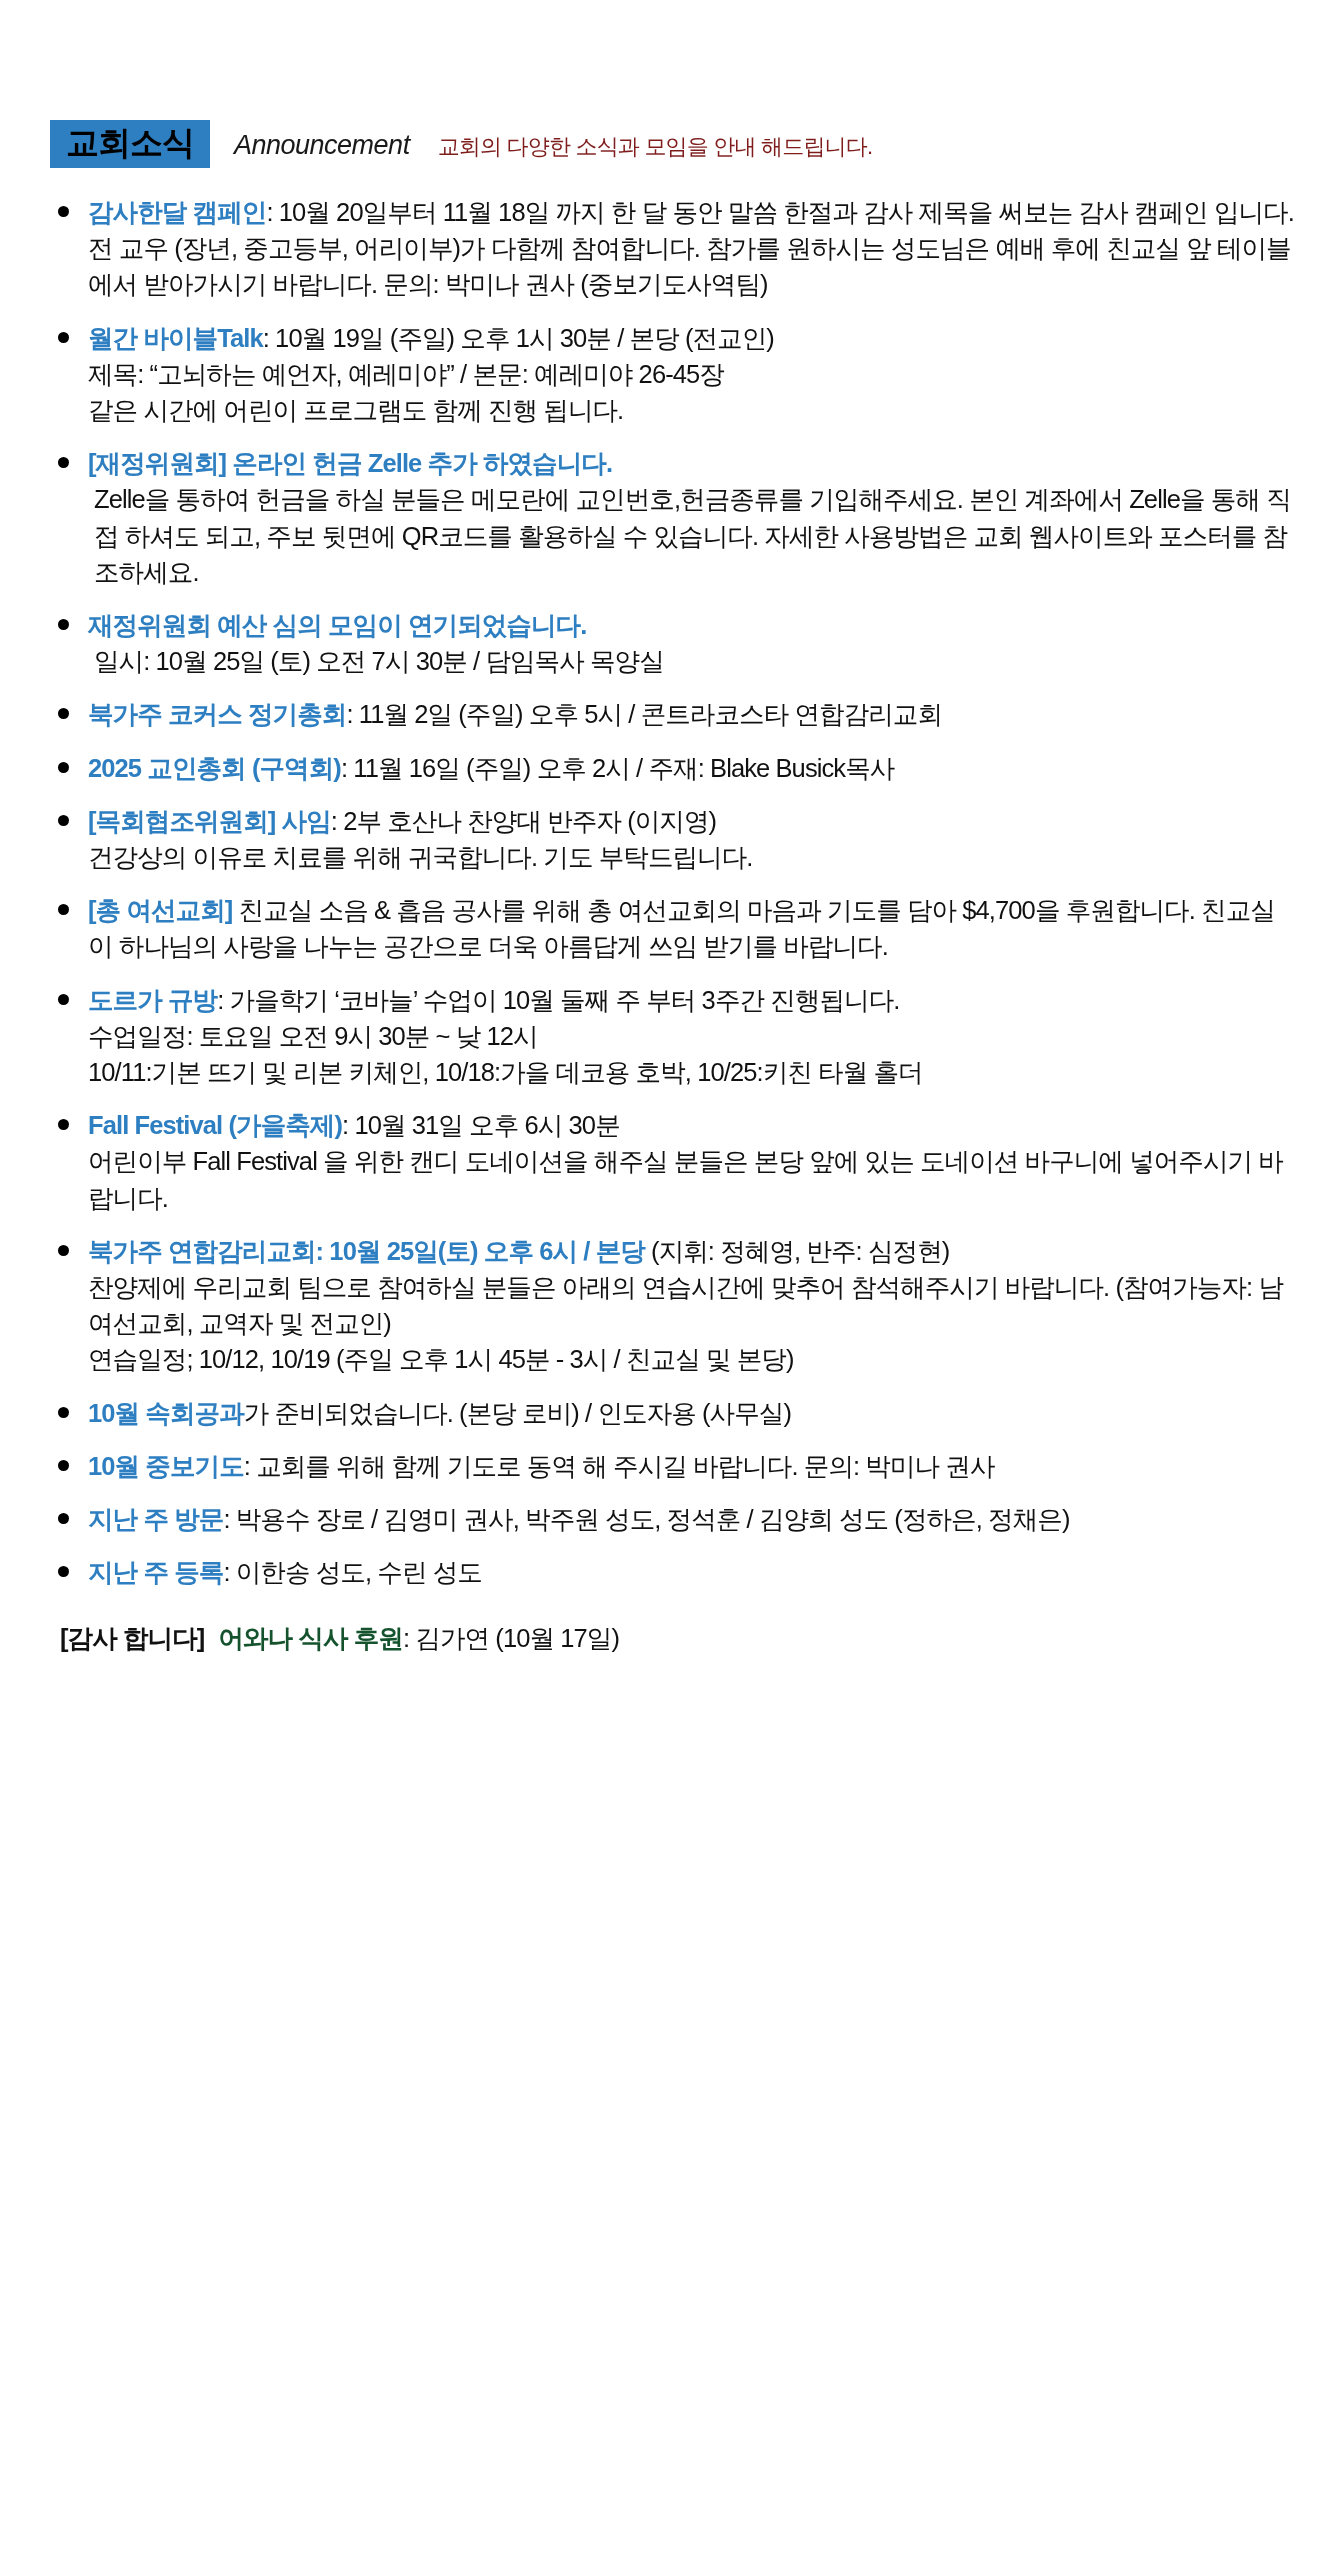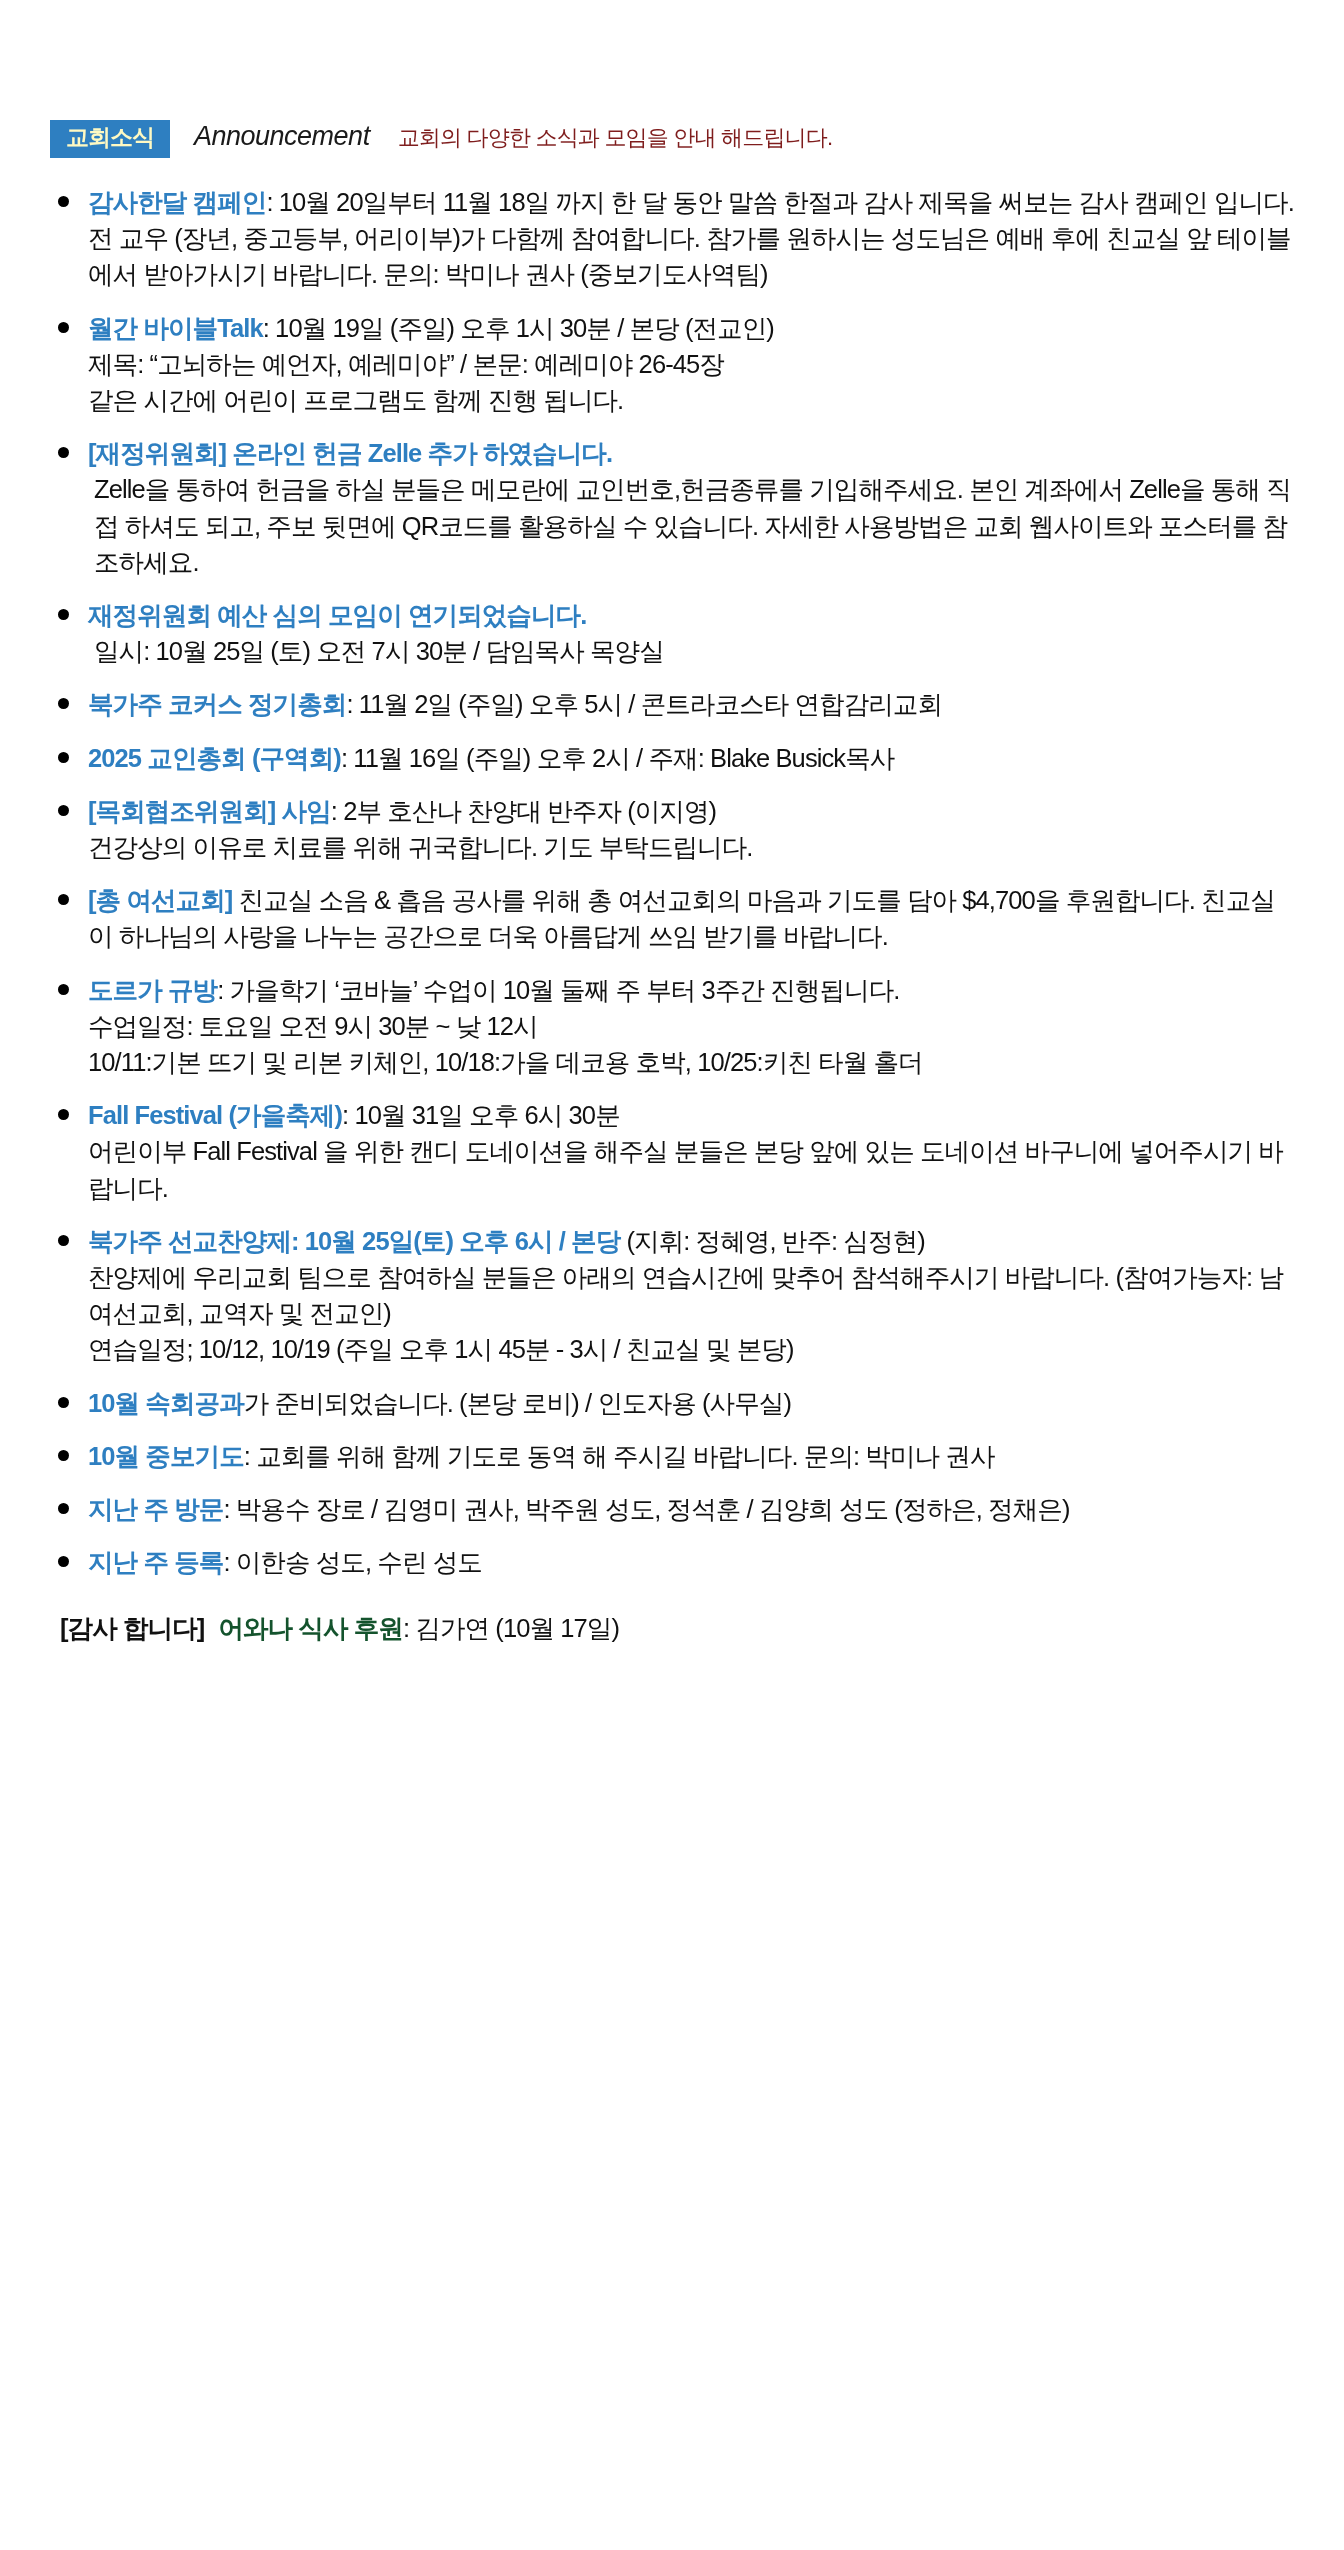--- a/index.html
+++ b/index.html
@@ -24,22 +24,22 @@
   
   .header {
     display: flex;
     align-items: baseline;
     gap: 0;
     margin-bottom: 26px;
     padding-left: 6px;
   }
   .header-badge {
     background: #2e7fc1;
-    color: #fef9c3;
-    font-size: 23px;
+    color: #000000;
+    font-size: 33px;
     font-weight: bold;
     letter-spacing: -1px;
     padding: 6px 16px 9px 16px;
     line-height: 1.0;
     display: inline-block;
   }
   .header-en {
     font-style: italic;
     font-size: 27px;
     color: #1a1a1a;
@@ -170,21 +170,21 @@
       <span class="line2 body-text">수업일정: 토요일 오전 9시 30분  ~ 낮 12시</span>
       <span class="line2 body-text">10/11:기본 뜨기 및 리본 키체인, 10/18:가을 데코용 호박, 10/25:키친 타월 홀더</span>
     </li>
 
     <li>
       <span class="lead">Fall Festival (가을축제)</span><span class="body-text">: </span><span class="body-text">10월 31일 오후 6시 30분</span>
       <span class="line2 body-text">어린이부 Fall Festival 을 위한 캔디 도네이션을 해주실 분들은  본당 앞에 있는 도네이션 바구니에 넣어주시기 바랍니다.</span>
     </li>
 
     <li>
-      <span class="lead">북가주 선교찬양제: 10월 25일(토) 오후 6시 / 본당</span><span class="body-text"> </span><span class="body-text">(지휘: 정혜영, 반주: 심정현)</span>
+      <span class="lead">북가주 연합감리교회: 10월 25일(토) 오후 6시 / 본당</span><span class="body-text"> </span><span class="body-text">(지휘: 정혜영, 반주: 심정현)</span>
       <span class="line2 body-text">찬양제에 우리교회 팀으로 참여하실 분들은 아래의 연습시간에 맞추어 참석해주시기 바랍니다. (참여가능자: 남여선교회, 교역자 및 전교인)</span>
       <span class="line2 body-text">연습일정; 10/12, 10/19 (주일 오후 1시 45분 - 3시 / 친교실 및 본당)</span>
     </li>
 
     <li>
       <span class="lead">10월 속회공과</span><span class="body-text">가 준비되었습니다. (본당 로비)  / 인도자용 (사무실)</span>
     </li>
 
     <li>
       <span class="lead">10월 중보기도</span><span class="body-text">: </span><span class="body-text">교회를 위해 함께 기도로 동역 해 주시길 바랍니다. 문의: 박미나 권사</span>

